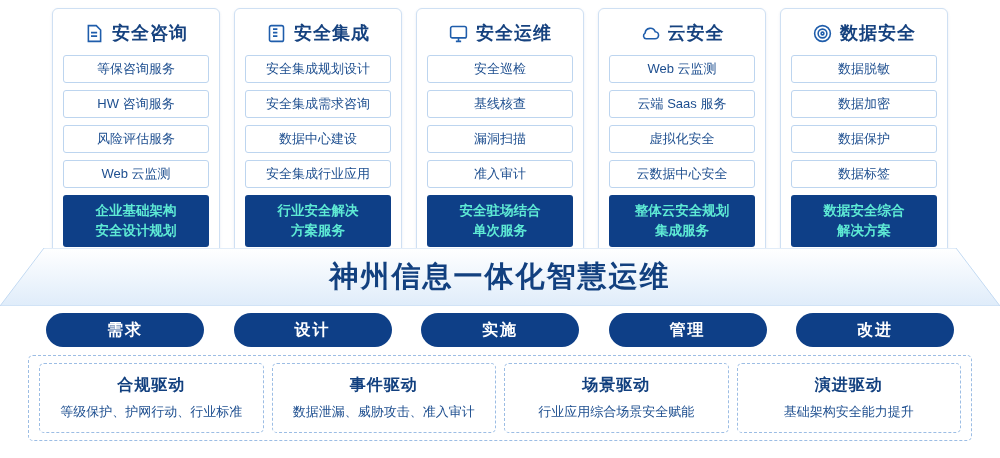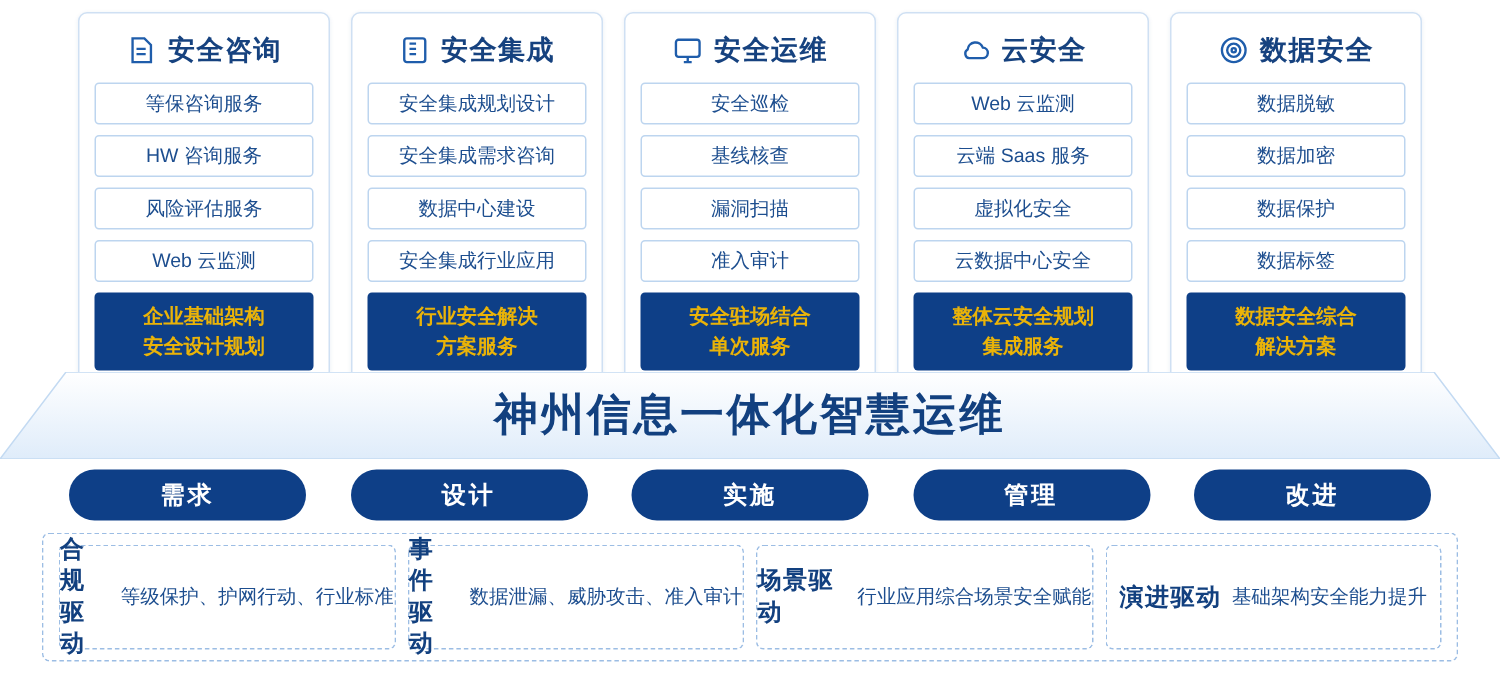--- a/index.html
+++ b/index.html
@@ -67,21 +67,21 @@
     font-size: 13px;
     color: #1d4e8f;
     margin-bottom: 7px;
     background: #fff;
     white-space: nowrap;
     overflow: hidden;
   }
   .summary {
     margin-top: 4px;
     background: #0e3f87;
-    color: #eab308;
+    color: #5eead4;
     border-radius: 3px;
     text-align: center;
     font-size: 13.5px;
     font-weight: bold;
     padding: 6px 2px 7px 2px;
     line-height: 1.45;
   }
 
   
   .banner-wrap {
@@ -148,20 +148,21 @@
     padding: 0 6px;
   }
   .driver {
     flex: 1 1 0;
     height: 70px;
     margin: 0 4px;
     border: 1px dashed #9cbde4;
     border-radius: 5px;
     box-sizing: border-box;
     display: flex;
+    flex-direction: column;
     align-items: center;
     justify-content: center;
     gap: 7px;
   }
   .driver-title {
     font-size: 16px;
     font-weight: bold;
     color: #12407f;
     letter-spacing: 1px;
   }

